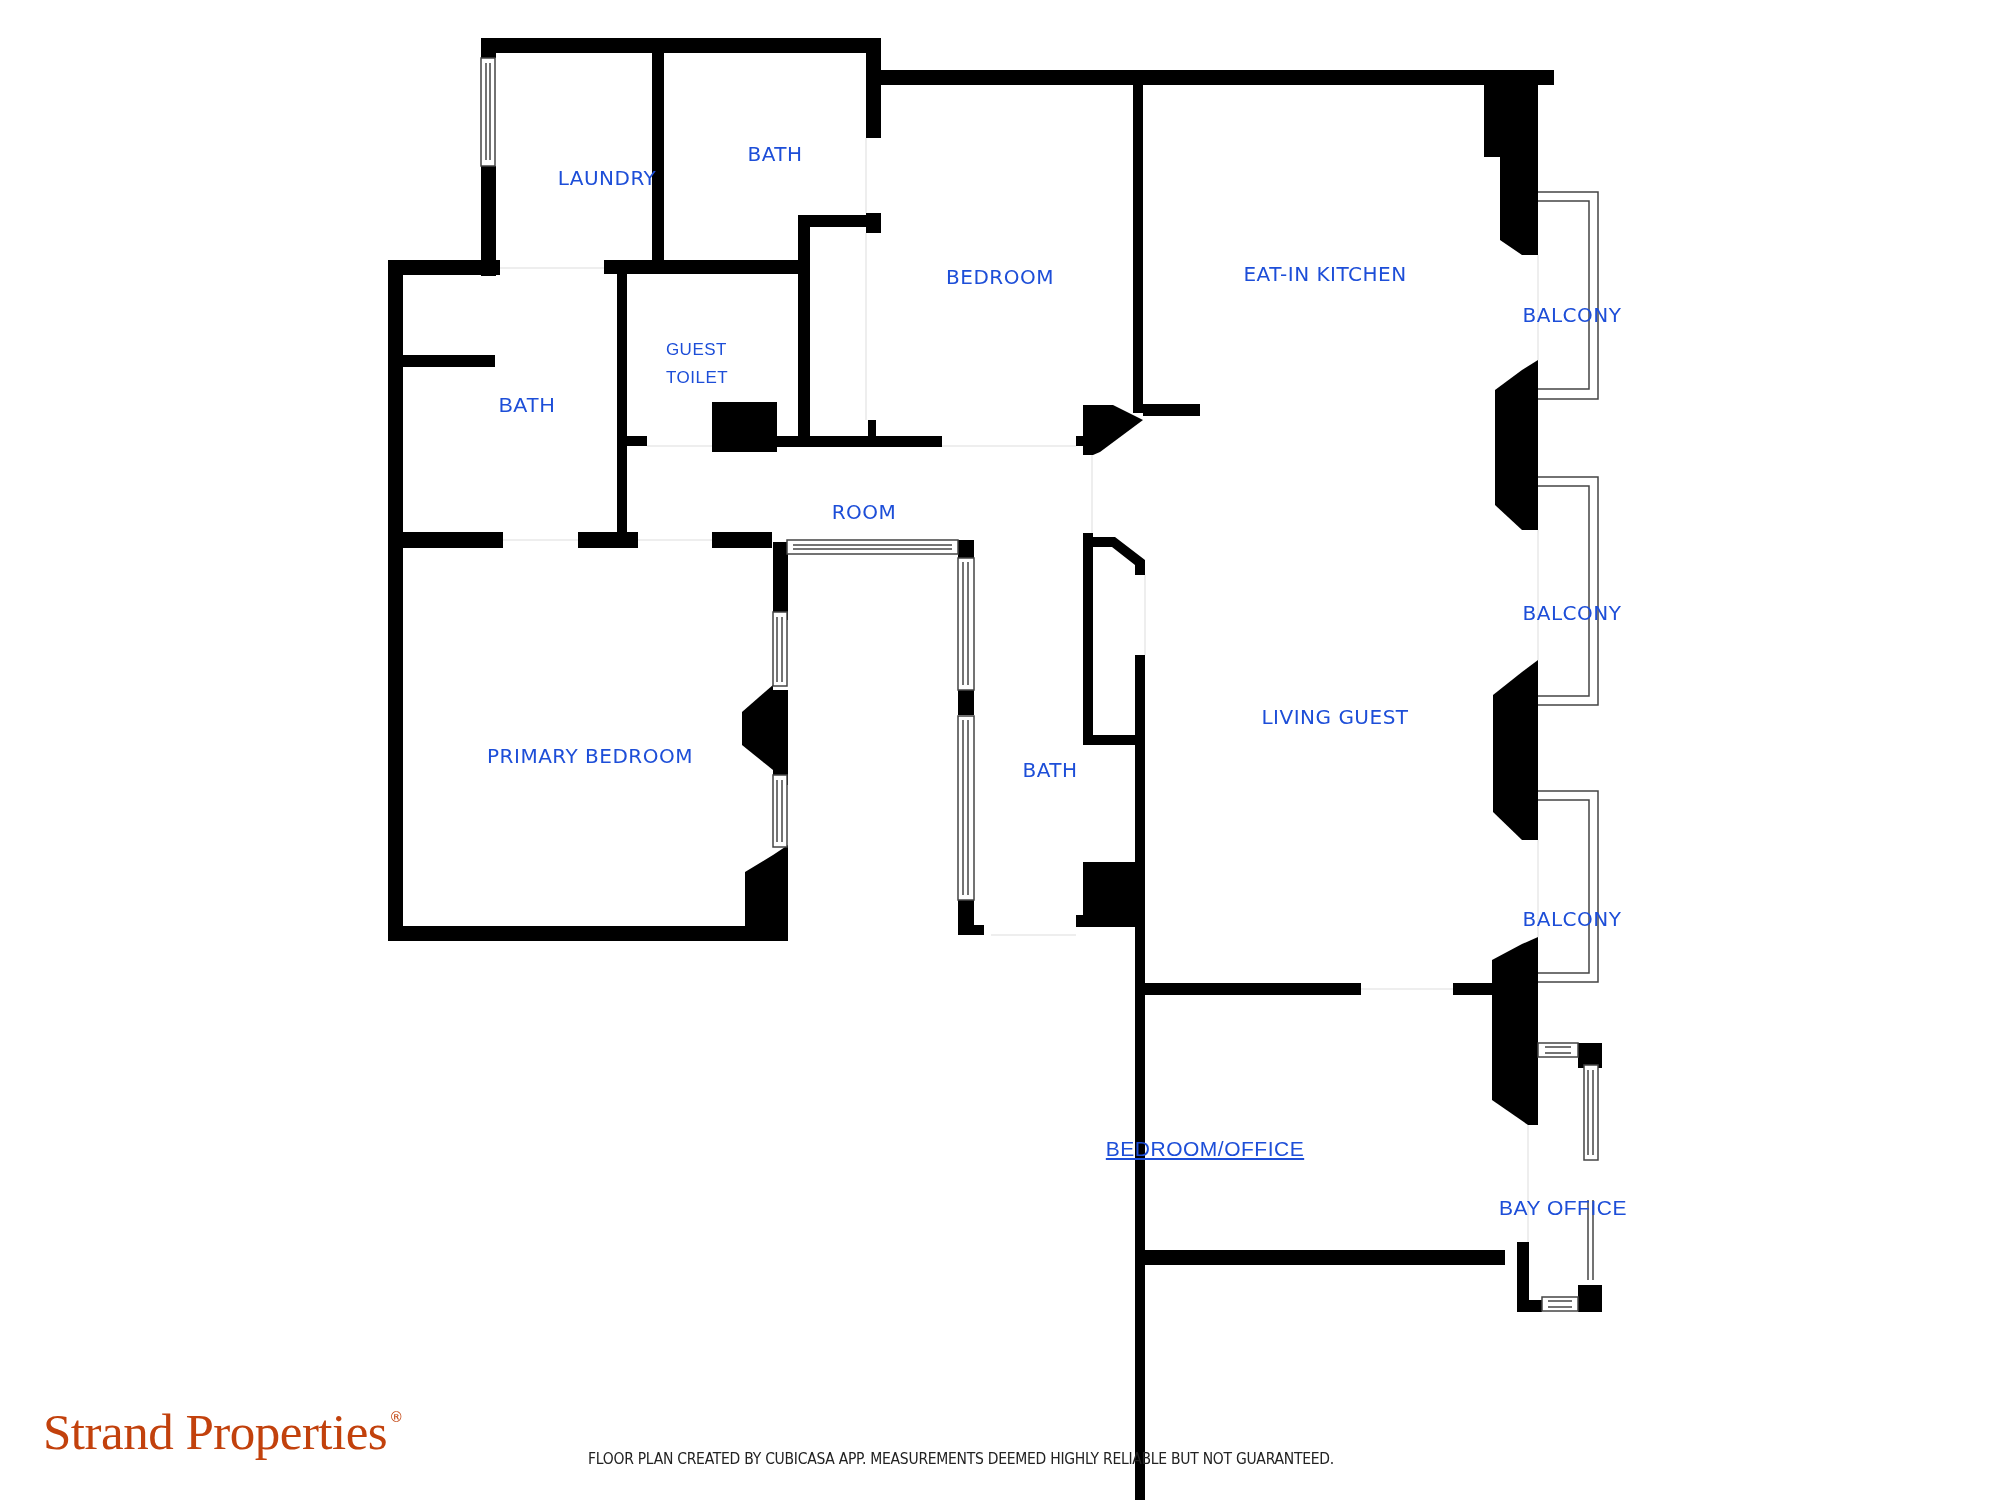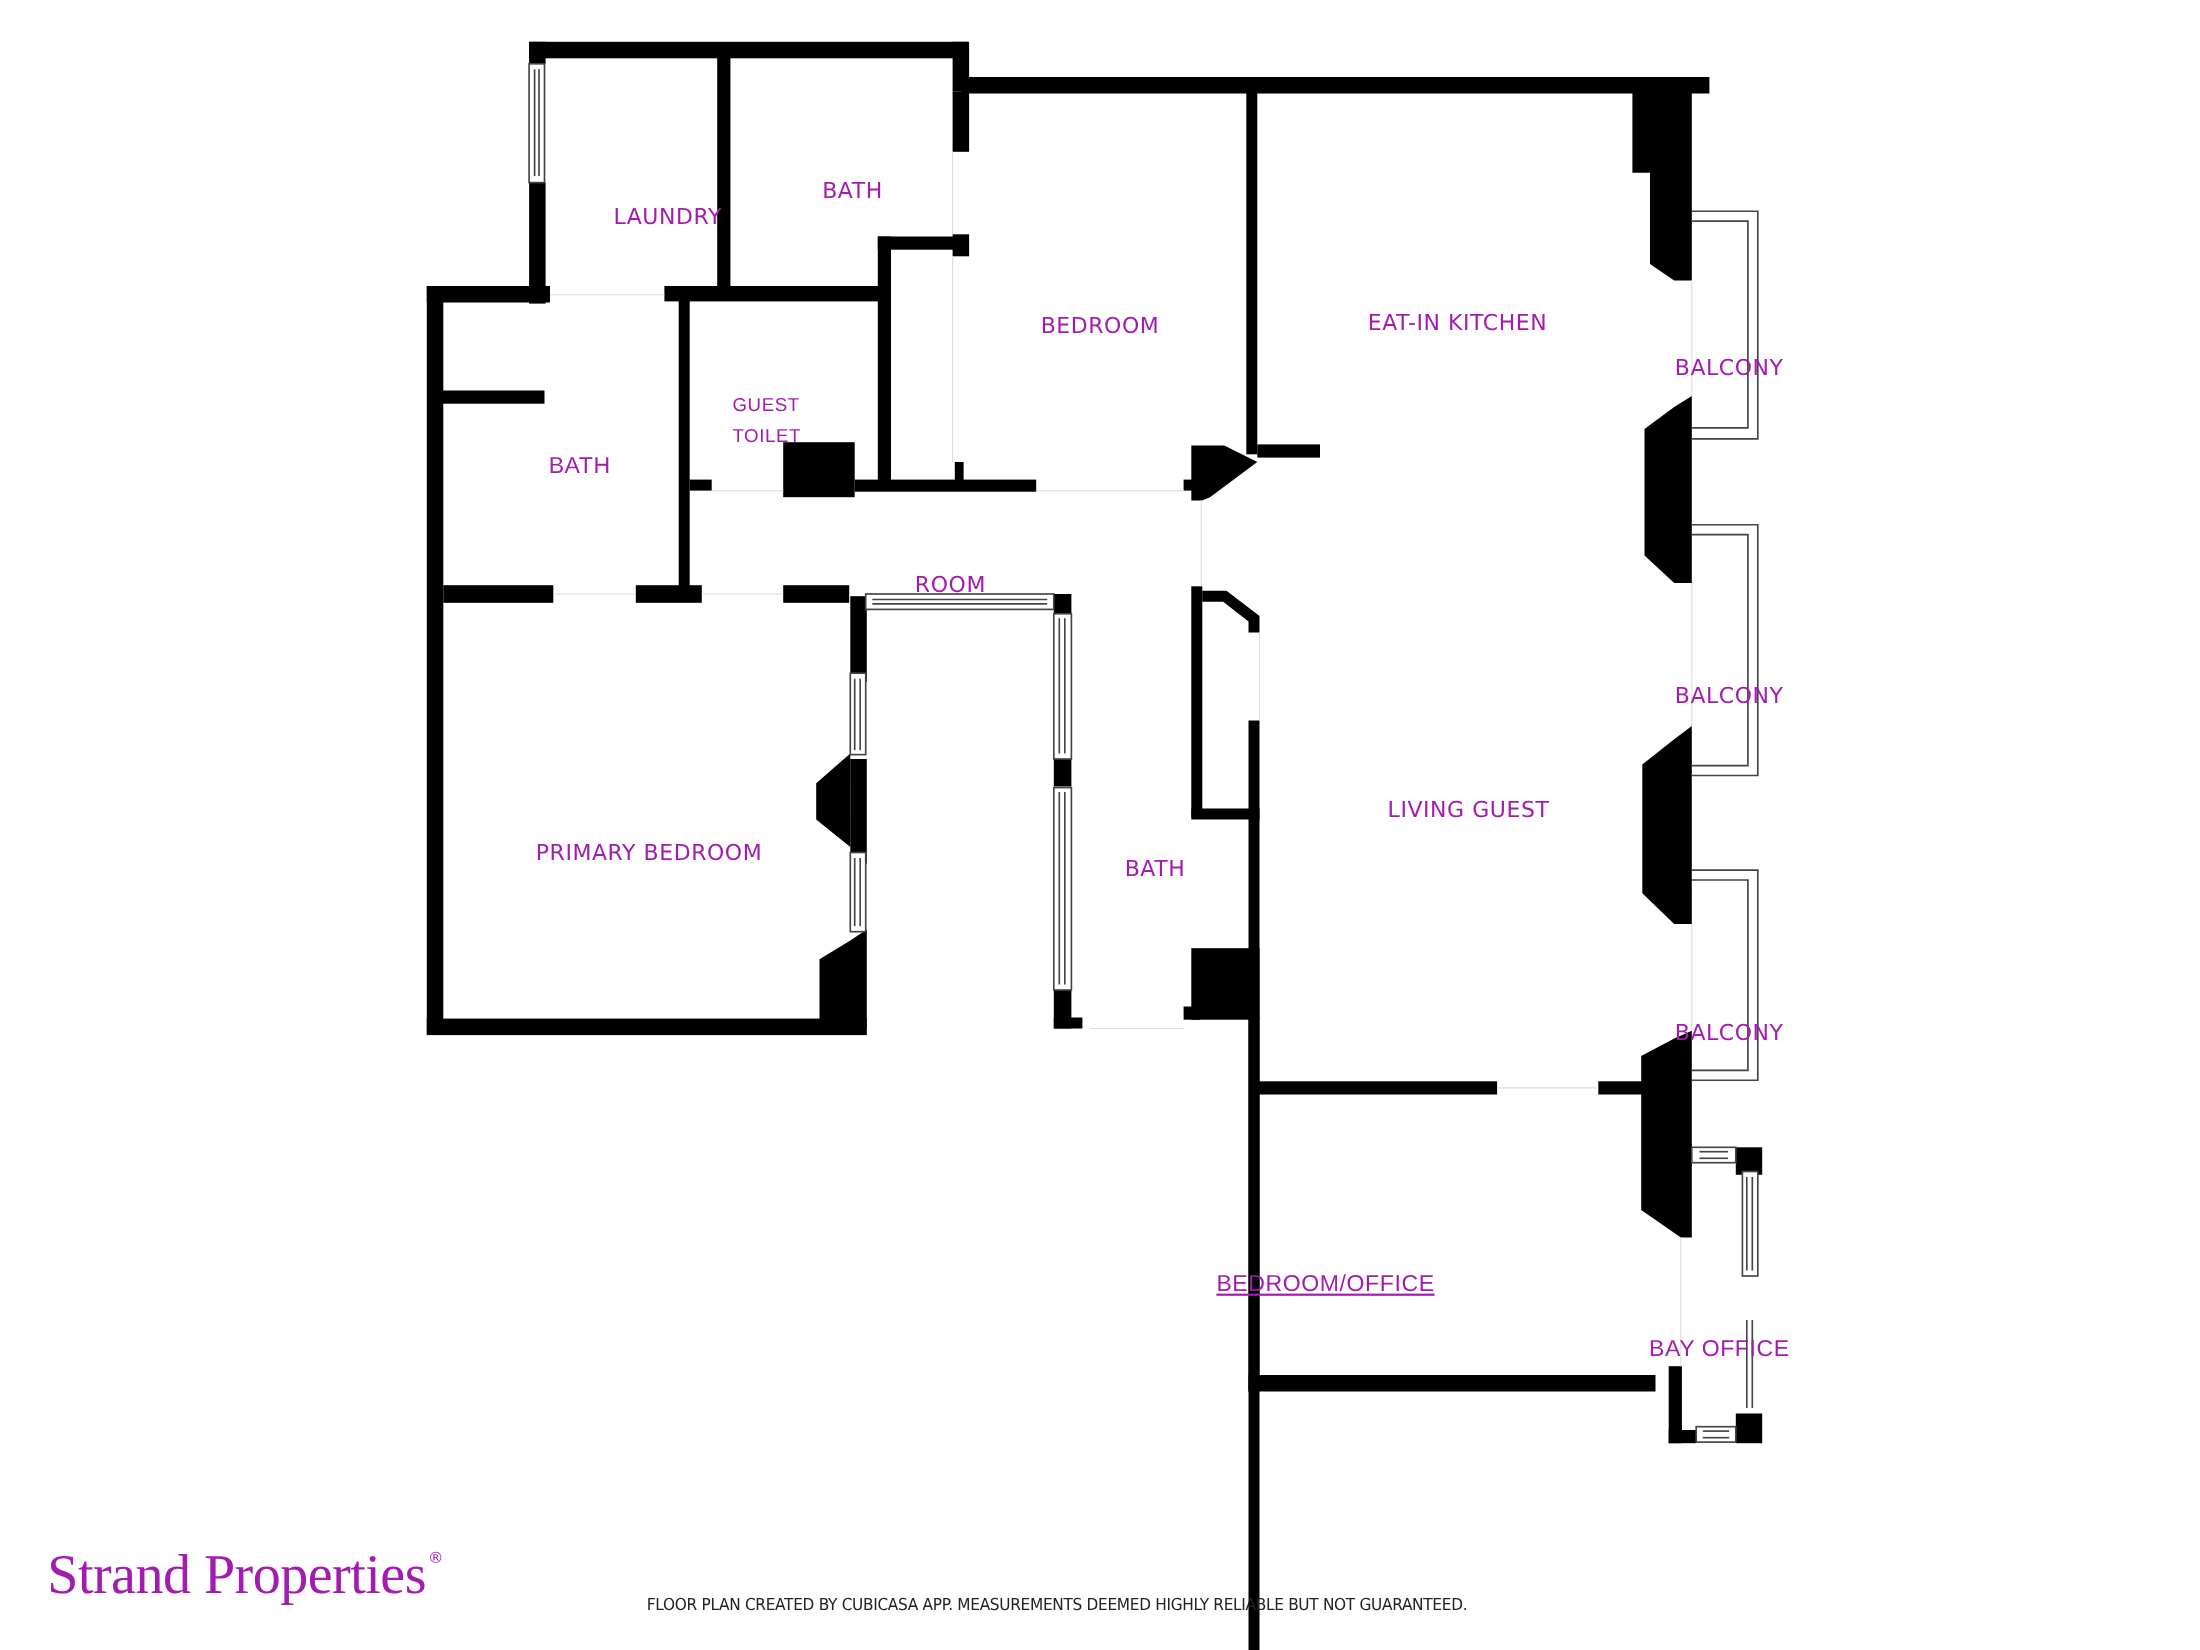--- a/index.html
+++ b/index.html
@@ -1,21 +1,21 @@
 <!DOCTYPE html>
 <html><head>
 <meta charset="utf-8">
 <style>
   html, body { margin:0; padding:0; background:#ffffff; }
   body { width:2000px; height:1500px; position:relative; overflow:hidden; font-family:"DejaVu Sans", sans-serif; }
   #plan { position:absolute; left:0; top:0; width:2000px; height:1500px; }
-  .room-label { position:absolute; font-family:"DejaVu Sans", sans-serif; font-size:20px; color:#a21caf; letter-spacing:0.5px; white-space:nowrap; transform:translate(-50%,-50%); text-align:center; line-height:28px;margin-top:19px; }
+  .room-label { position:absolute; font-family:"DejaVu Sans", sans-serif; font-size:20px; color:#1d4ed8; letter-spacing:0.5px; white-space:nowrap; transform:translate(-50%,-50%); text-align:center; line-height:28px; }
   .room-label.big { font-size:17px; font-family:"Liberation Sans", sans-serif; text-align:left; }
   .room-label.ls { font-family:"Liberation Sans", sans-serif; font-size:21px; }
-  #brand { position:absolute; left:43px; top:1403px; font-family:"Liberation Serif", "DejaVu Serif", serif; font-size:51px; color:#a21caf; letter-spacing:-0.5px; }
+  #brand { position:absolute; left:43px; top:1403px; font-family:"Liberation Serif", "DejaVu Serif", serif; font-size:51px; color:#c2410c; letter-spacing:-0.5px; }
   #brand sup { font-size:14px; vertical-align:top; position:relative; top:6px; left:2px; font-family:"DejaVu Sans", sans-serif; }
   #disclaimer { position:absolute; left:588px; top:1450px; font-family:"DejaVu Sans", sans-serif; font-size:15px; color:#222; letter-spacing:-0.3px; white-space:nowrap; transform:scaleX(0.93); transform-origin:left top; }
 </style>
 </head>
 <body>
 
 <svg id="plan" viewBox="0 0 2000 1500" xmlns="http://www.w3.org/2000/svg">
   <g fill="#000">
 
     <rect x="481" y="38" width="399" height="15"></rect>

